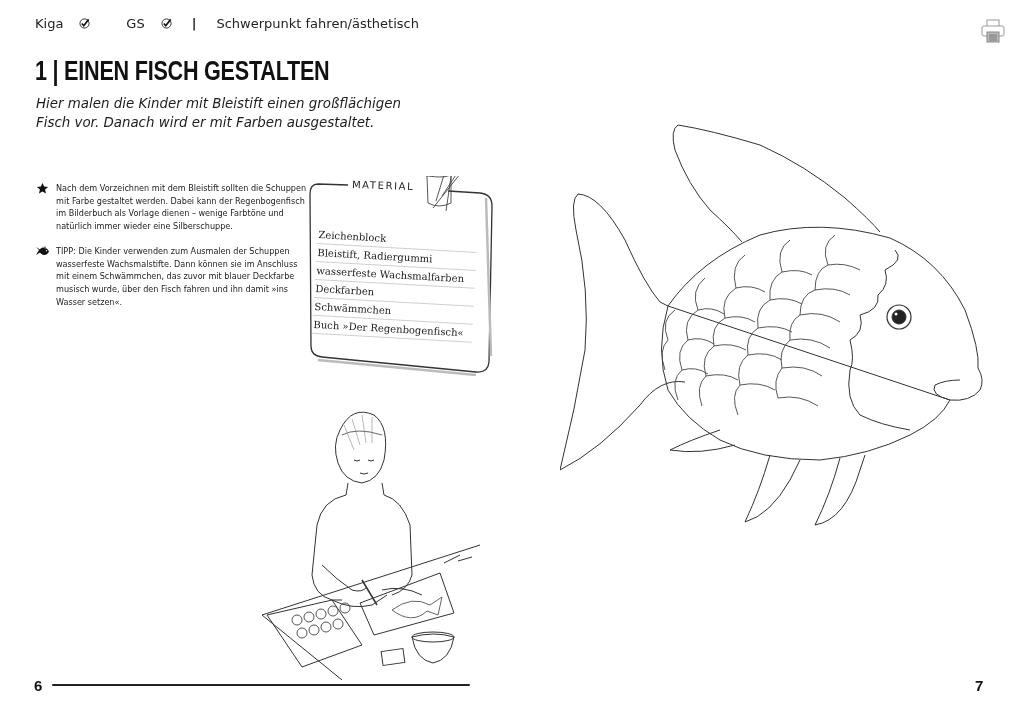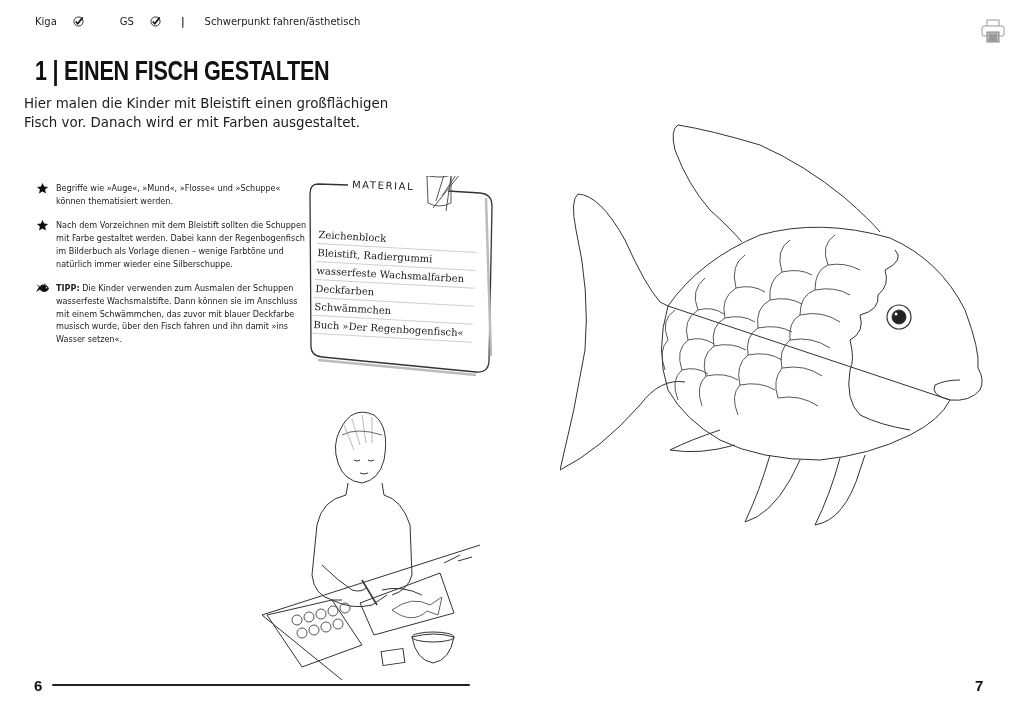--- a/index.html
+++ b/index.html
@@ -1,36 +1,36 @@
 <!DOCTYPE html>
 <html><head>
 <meta charset="utf-8">
 <style>
   html, body { margin:0; padding:0; background:#ffffff; }
   body { width:1020px; height:721px; position:relative; overflow:hidden;
          font-family:"DejaVu Sans", sans-serif; color:#1a1a1a; }
   .abs { position:absolute; }
 
   
-  .topline { left:35px; top:16px; font-size:10px; color:#222; display:flex; align-items:center; gap:16px; white-space:nowrap; }
+  .topline { left:35px; top:16px; font-size:13px; color:#222; display:flex; align-items:center; gap:16px; white-space:nowrap; }
   .topline .check { display:inline-block; width:11px; height:11px; }
   .topline .sep { font-weight:bold; margin:0 4px; }
   .print-btn { left:980px; top:18px; width:26px; height:26px; cursor:pointer; }
 
   .title { left:35px; top:56px; font-family:"Liberation Sans", sans-serif; font-weight:bold;
            font-size:27px; letter-spacing:-0.3px; transform:scaleX(0.8); transform-origin:left top;
            white-space:nowrap; color:#111; }
-  .intro { left:24px; top:94px; width:400px; font-size:13.4px; line-height:19px; color:#1c1c1c; }
+  .intro { left:36px; top:94px; width:400px; font-size:13.4px; line-height:19px; color:#1c1c1c;font-style:italic; }
 
   
   .bullets { left:36px; top:182px; width:272px; }
   .bullet { display:flex; gap:7px; margin-bottom:12px; }
   .bullet .bicon { flex:0 0 13px; width:13px; height:11px; margin-top:1px; }
   .bullet .btext { font-size:8.1px; line-height:12.7px; color:#222; }
-  .bullet .btext b { font-weight:bold; }
+  .bullet .btext b { font-weight:normal; }
 
   
   .material { left:308px; top:176px; width:186px; height:200px; }
   .mat-title { left:352px; top:180px; font-size:10px; letter-spacing:1.6px; transform:rotate(2deg); color:#222; }
   .mat-list { left:318px; top:226px; width:160px; transform:rotate(3.2deg); transform-origin:left top; }
   .mat-item { font-family:"DejaVu Serif", serif; font-size:10px; padding:3px 0 3px 1px; border-bottom:1px solid #cfcfcf; color:#222; white-space:nowrap; }
 
   
   .pnum { font-family:"Liberation Sans", sans-serif; font-weight:bold; font-size:15px; color:#111; }
   .footer-line { left:52px; top:684px; width:418px; height:2px; background:#222; border-radius:1px; }
@@ -57,26 +57,20 @@
   <rect x="7" y="2" width="12" height="7" fill="#fff" stroke="#999" stroke-width="1"></rect>
   <rect x="2" y="8" width="22" height="10" rx="2" fill="#fff" stroke="#999" stroke-width="1"></rect>
   <rect x="7" y="14" width="12" height="10" fill="#bbb" stroke="#888" stroke-width="1"></rect>
   <rect x="9" y="16" width="8" height="7" fill="#999"></rect>
 </svg>
 
 <div class="abs title">1 | EINEN FISCH GESTALTEN</div>
 <div class="abs intro">Hier malen die Kinder mit Bleistift einen großflächigen Fisch vor. Danach wird er mit Farben ausgestaltet.</div>
 
 <div class="abs bullets">
-  <div class="bullet">
-    <svg class="bicon" viewBox="0 0 12 11">
-        <path d="M6 0 L7.6 3.6 L11.6 4 L8.6 6.6 L9.5 10.6 L6 8.5 L2.5 10.6 L3.4 6.6 L0.4 4 L4.4 3.6 Z" fill="#111"></path>
-      </svg>
-    <div class="btext">Begriffe wie »Auge«, »Mund«, »Flosse« und »Schuppe« können thematisiert werden.</div>
-  </div>
   <div class="bullet">
     <svg class="bicon" viewBox="0 0 12 11">
         <path d="M6 0 L7.6 3.6 L11.6 4 L8.6 6.6 L9.5 10.6 L6 8.5 L2.5 10.6 L3.4 6.6 L0.4 4 L4.4 3.6 Z" fill="#111"></path>
       </svg>
     <div class="btext">Nach dem Vorzeichnen mit dem Bleistift sollten die Schuppen mit Farbe gestaltet werden. Dabei kann der Regenbogenfisch im Bilderbuch als Vorlage dienen – wenige Farbtöne und natürlich immer wieder eine Silberschuppe.</div>
   </div>
   <div class="bullet">
     <svg class="bicon" viewBox="0 0 13 11">
         <path d="M0 1 L3 4 L0 9 L4 6.5 C6 10 11 10 13 5.5 C11 1 6 0.5 4 3.5 Z M8 2 L9 0 L10 2.5 Z" fill="#111"></path>
         <circle cx="10.5" cy="4.8" r="0.7" fill="#fff"></circle>

